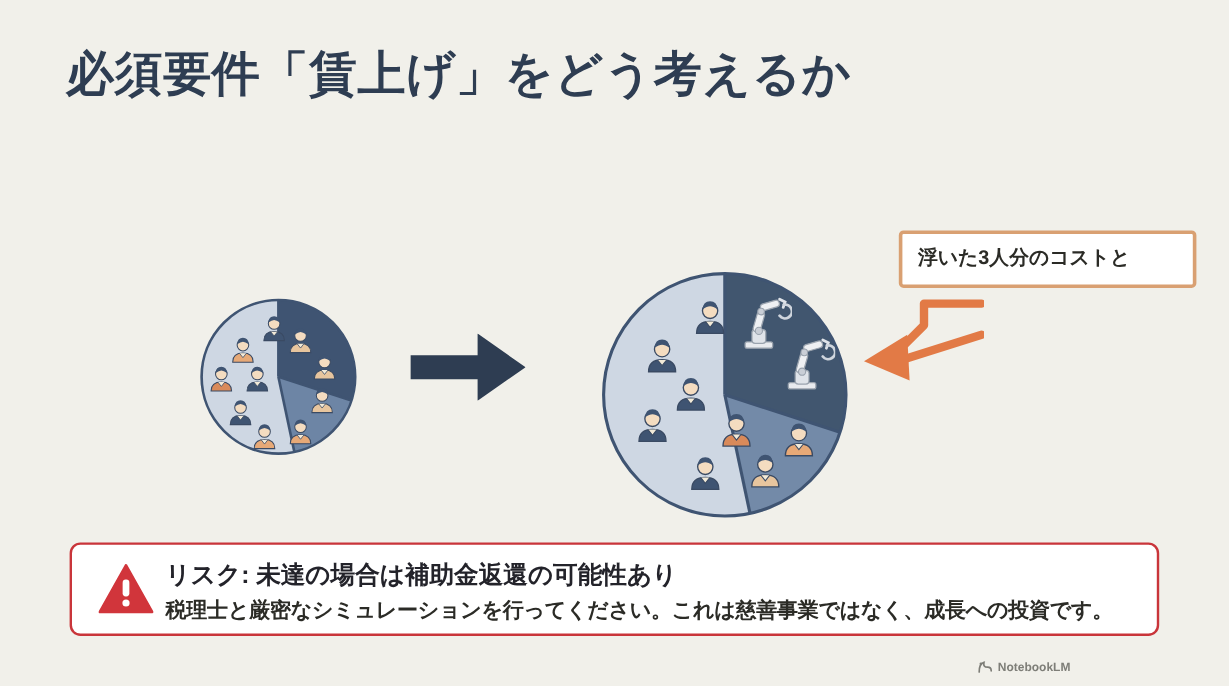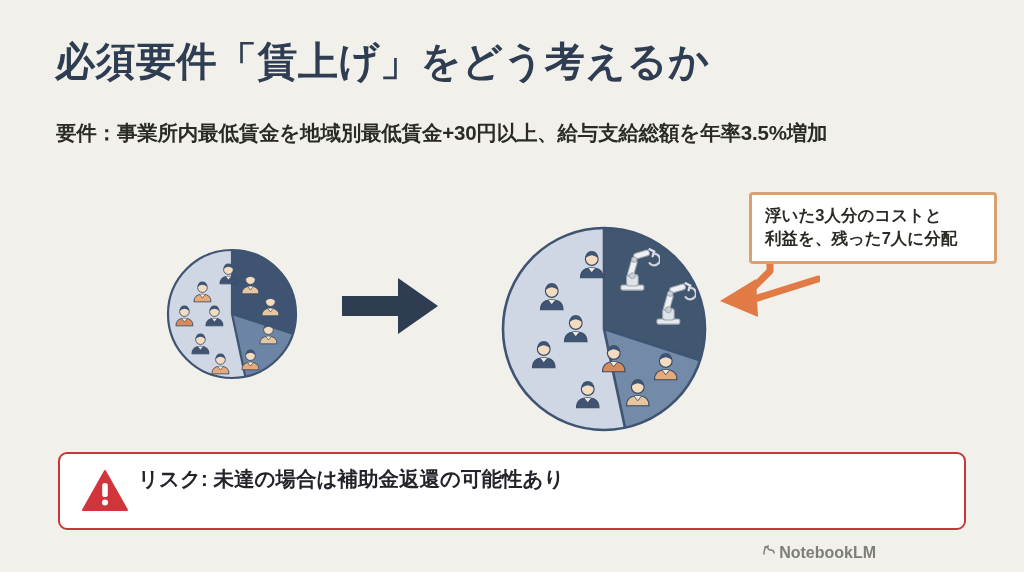--- a/index.html
+++ b/index.html
@@ -69,33 +69,32 @@
     font-size:20.5px;font-weight:bold;color:#23232a;white-space:nowrap;
   }
   .riskSub{
     position:absolute;left:78px;top:42px;
     font-size:17.5px;font-weight:bold;color:#2b2b26;white-space:nowrap;
     letter-spacing:-0.2px;
   }
 
   
   #watermark{
-    position:absolute;right:32px;bottom:10px;
-    display:flex;gap:4px;
-    font-size:16px;color:#7e7e78;font-weight:bold;
+    position:absolute;right:16px;bottom:10px;
+    display:flex;align-items:center;gap:4px;
+    font-size:10px;color:#7e7e78;font-weight:bold;
   }
 </style>
 </head>
 <body>
 
 <div id="slide">
 
   <div class="title">必須要件「賃上げ」をどう考えるか</div>
 
-  <div class="subtitle">要件：事業所内最低賃金を地域別最低賃金+30円以上、給与支給総額を年率3.5%増加</div>
 
 
 
   <div class="pie" id="pieLeft">
     <svg width="132" height="132" viewBox="0 0 132 132">
       <g id="pieLeftSegs">
           <path d="M66 66 L79.3063482123366 128.60144644696356 A64 64 0 1 1 65.99999999999999 2 Z" fill="#ced7e3"></path>
           <path d="M66 66 L66 2 A64 64 0 0 1 126.86761704288983 85.77708763999664 Z" fill="#3f5472"></path>
           <path d="M66 66 L126.86761704288983 85.77708763999664 A64 64 0 0 1 79.3063482123366 128.60144644696356 Z" fill="#6d85a5"></path>
         </g>
@@ -265,32 +264,32 @@
   <div id="calloutArrow">
     <svg width="120" height="90" viewBox="0 0 120 90">
       <path d="M118 8 L70 8 L70 26 L44 52" fill="none" stroke="#e27a46" stroke-width="7" stroke-linecap="round" stroke-linejoin="round"></path>
       <path d="M118 34 L48 56" fill="none" stroke="#e27a46" stroke-width="7" stroke-linecap="round"></path>
       <path d="M20 56 L56 34 L58 72 Z" fill="#e27a46"></path>
     </svg>
   </div>
 
   <div id="callout">
     <div class="ctext">浮いた3人分のコストと</div>
-    <div class="ctext">利益を、残った7人に分配</div>
   </div>
 
   <div id="riskBox">
     <div id="warnTri">
       <svg width="46" height="42" viewBox="0 0 46 42">
         <path d="M23 1 L45 40 H1 Z" fill="#d1353b" stroke="#d1353b" stroke-width="2" stroke-linejoin="round"></path>
         <rect x="20.2" y="13" width="5.6" height="14" rx="2.6" fill="#ffffff"></rect>
         <circle cx="23" cy="32.5" r="3" fill="#ffffff"></circle>
       </svg>
     </div>
     <div class="riskHead">リスク: 未達の場合は補助金返還の可能性あり</div>
+    <div class="riskSub">税理士と厳密なシミュレーションを行ってください。これは慈善事業ではなく、成長への投資です。</div>
   </div>
 
   <div id="watermark">
     <svg width="12" height="12" viewBox="0 0 12 12">
       <path d="M1 10 Q1 3 5 2 Q4 6 8 6 Q11 6 11 9" fill="none" stroke="#7e7e78" stroke-width="1.4" stroke-linecap="round"></path>
       <circle cx="2.4" cy="3.2" r="1.1" fill="#7e7e78"></circle>
     </svg>
     <span>NotebookLM</span>
   </div>
 

